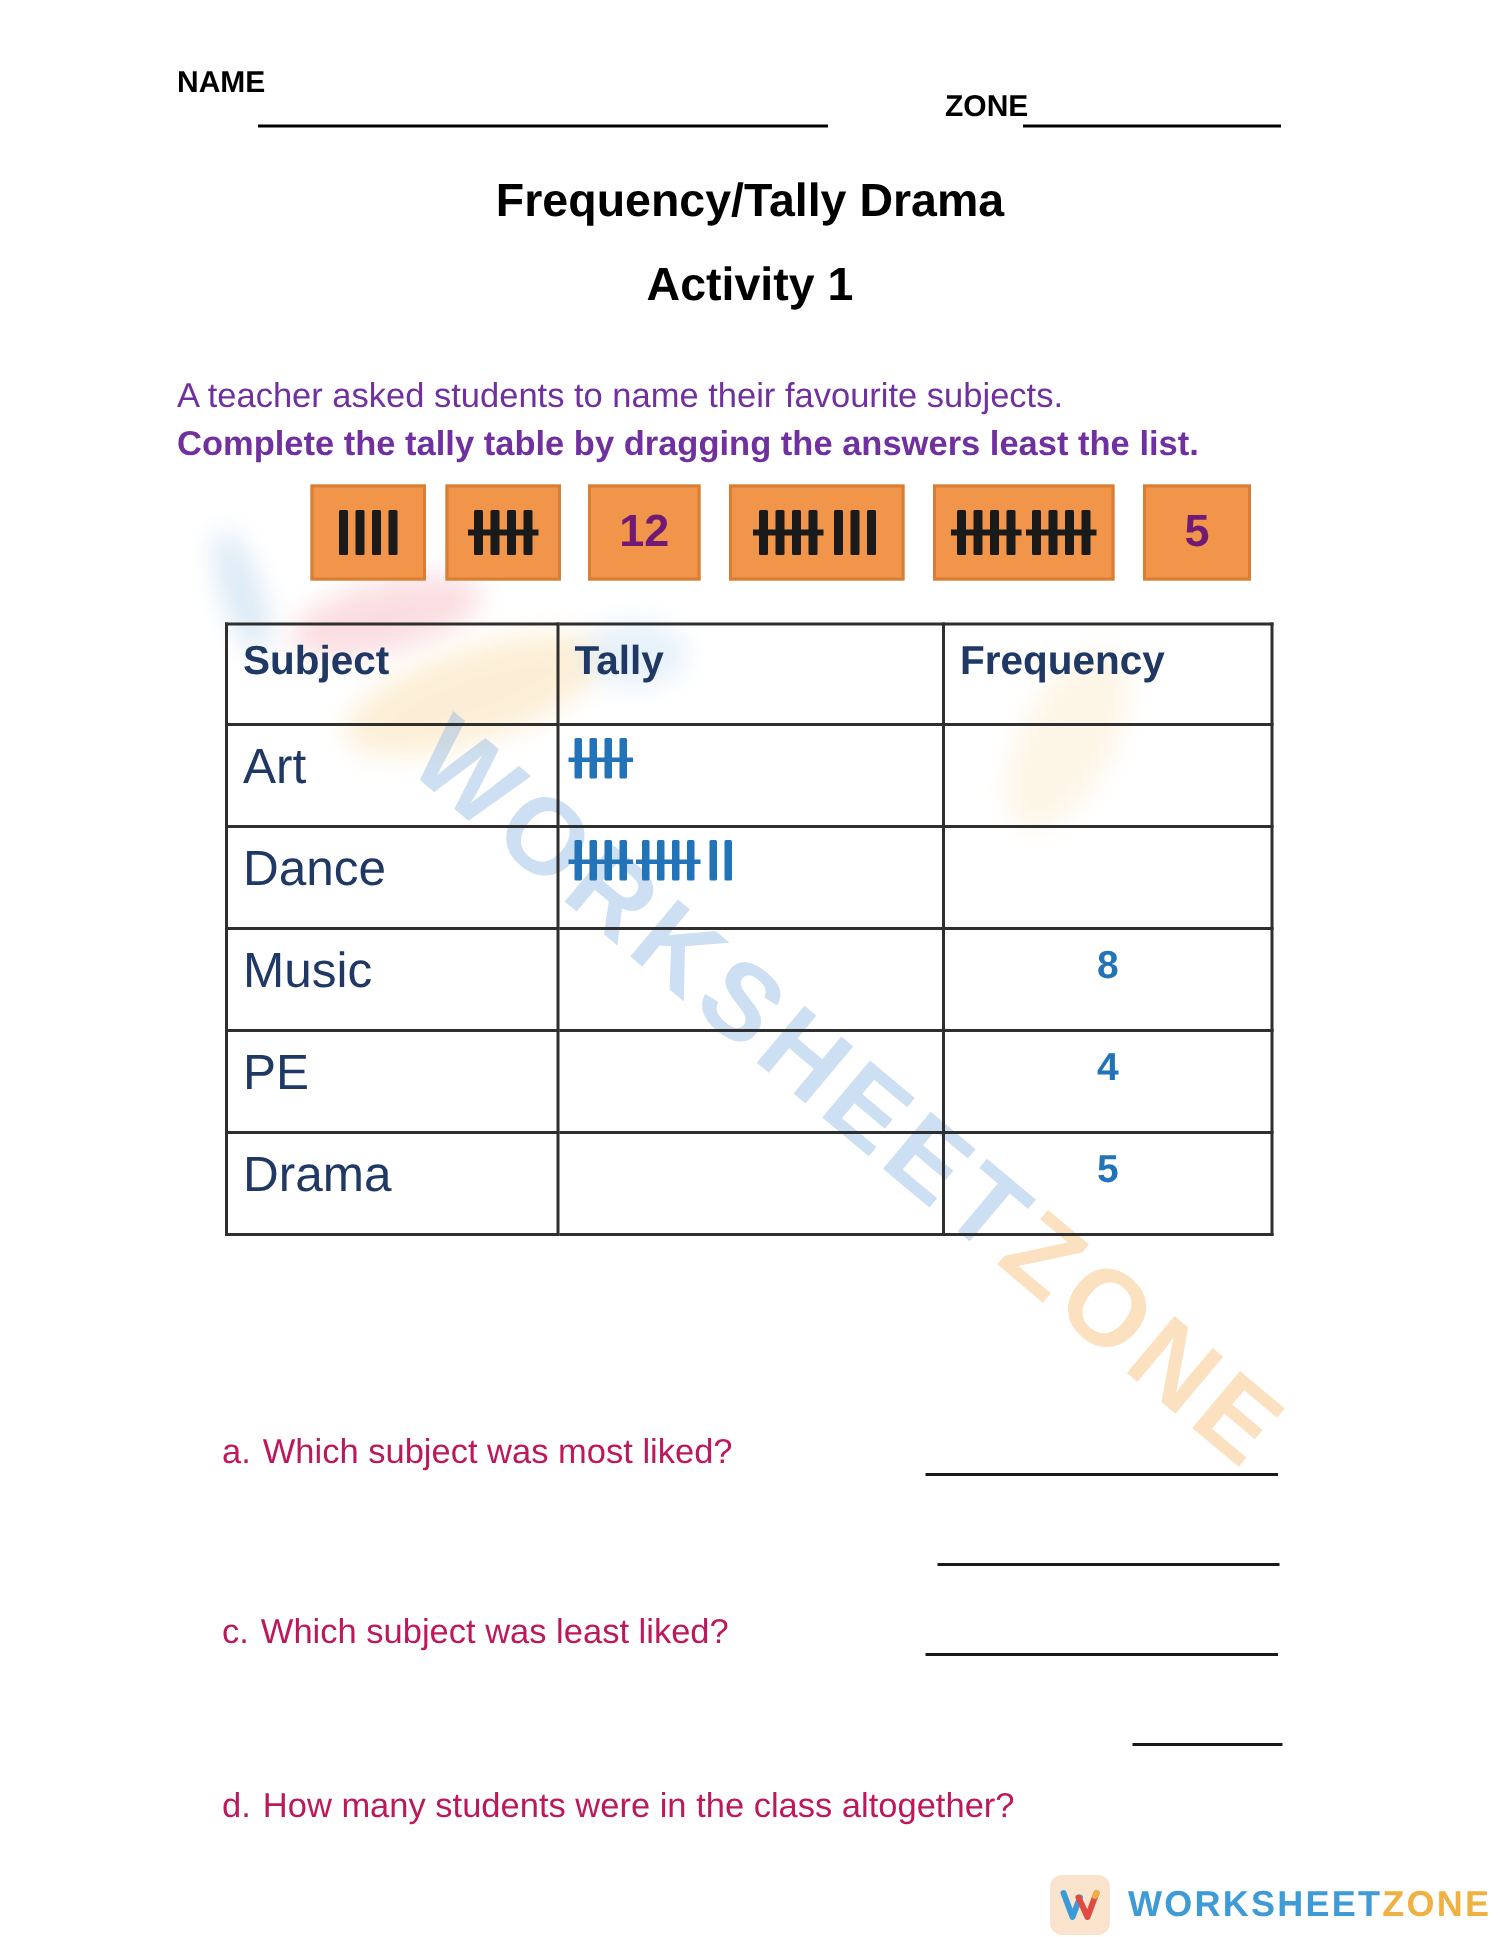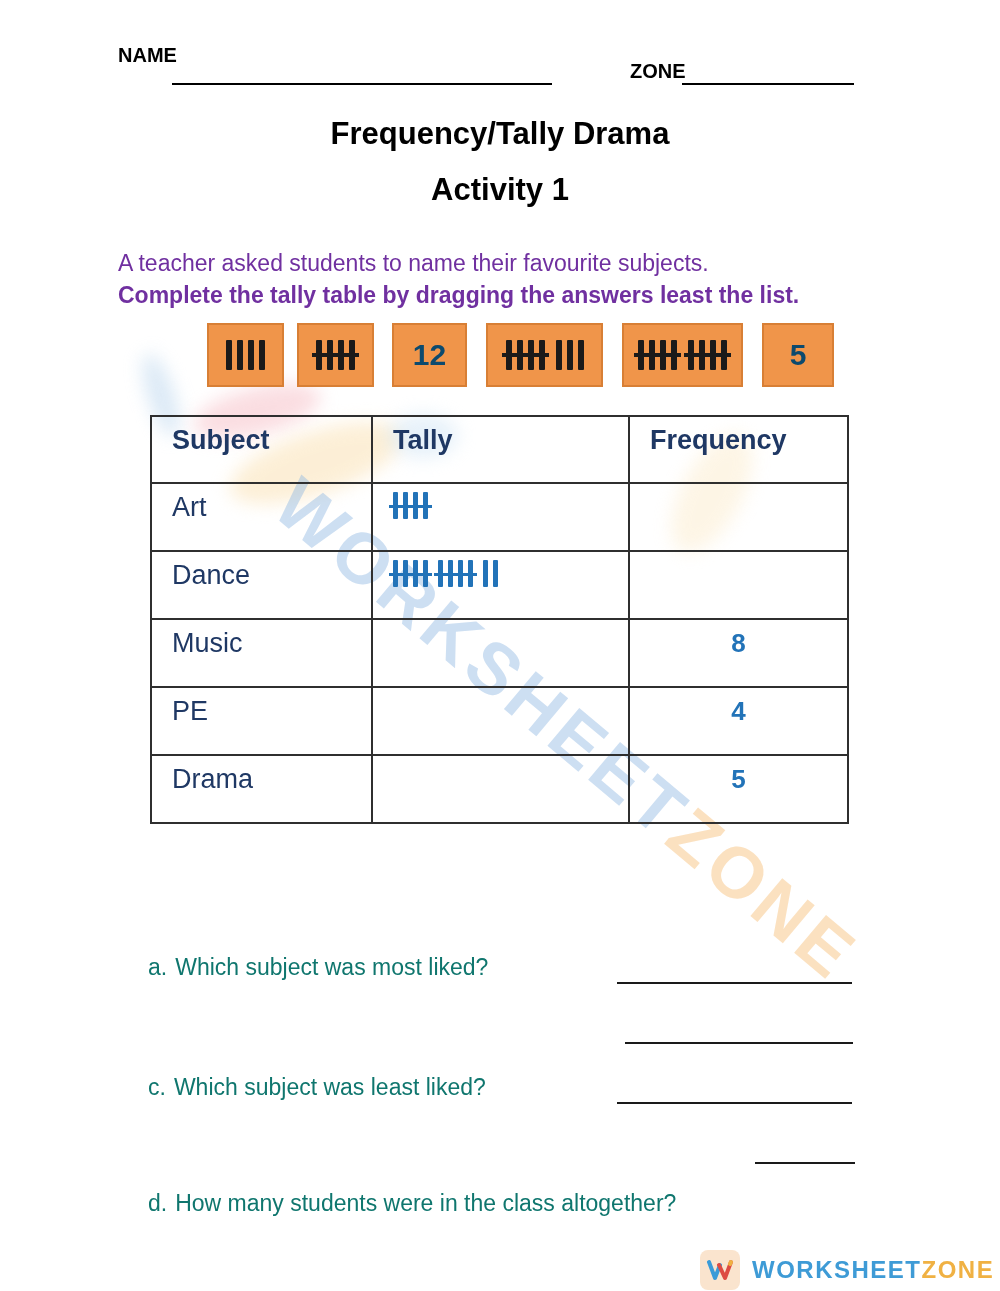--- a/index.html
+++ b/index.html
@@ -48,50 +48,50 @@
     background:#F0954A; border:2px solid #d87f35;
     display:flex; align-items:center; justify-content:center;
     color:#1a1a1a;
   }
   .tile-1 { left:207px; width:77px; }
   .tile-2 { left:297px; width:77px; }
   .tile-3 { left:392px; width:75px; }
   .tile-4 { left:486px; width:117px; }
   .tile-5 { left:622px; width:121px; }
   .tile-6 { left:762px; width:72px; }
-  .tile .num { font-size:30px; font-weight:bold; color:#0c4a6e; }
+  .tile .num { font-size:30px; font-weight:bold; color:#701a75; }
 
   
   .tally { display:inline-flex; gap:11px; align-items:center; color:#1a1a1a; }
   .tgroup { display:inline-flex; gap:5px; position:relative; }
   .tbar { display:inline-block; width:6px; height:30px; background:currentColor; border-radius:1px; font-style:normal; }
   .tgroup.struck::after { content:""; position:absolute; left:-4px; right:-4px; top:50%; height:4px; margin-top:-2px; background:currentColor; }
   .cell-tally .tally { color:#2273B8; gap:10px; }
   .cell-tally .tbar { width:5px; height:27px; }
   .cell-tally .tgroup.struck::after { height:3px; margin-top:-1px; }
 
   
   table.freq-table {
     position:absolute; left:150px; top:415px; width:697px;
     border-collapse:collapse; table-layout:fixed;
   }
   .freq-table col.c-subject { width:221px; }
   .freq-table col.c-tally { width:257px; }
   .freq-table col.c-freq { width:219px; }
   .freq-table th, .freq-table td {
-    border:2px solid #2f2f2f; vertical-align:top; padding:8px 20px;
+    border:2px solid #2f2f2f; vertical-align:top; padding:8px 10px;
     background:transparent;
   }
   .freq-table th { height:67px; text-align:left; font-size:27px; font-weight:bold; color:#1F3864; }
   .freq-table td { height:68px; }
-  .cell-subject { font-size:27px; color:#1F3864; }
+  .cell-subject { font-size:33px; color:#1F3864; }
   .cell-freq { text-align:center; font-size:26px; font-weight:bold; color:#2273B8; }
 
   
-  .question { position:absolute; left:148px; font-size:23px; color:#0f766e;text-align:right; }
+  .question { position:absolute; left:148px; font-size:23px; color:#be185d;text-align:right; }
   .q-a { top:954px; } .q-b { top:1014px; } .q-c { top:1074px; } .q-d { top:1190px; }
   .q-label { display:inline-block; margin-right:8px; }
   .answer-line { position:absolute; border-bottom:2px solid #1a1a1a; height:0; }
   .line-a { left:617px; top:982px; width:235px; }
   .line-b { left:625px; top:1042px; width:228px; }
   .line-c { left:617px; top:1102px; width:235px; }
   .line-d { left:755px; top:1162px; width:100px; }
 
   
   .brand { position:absolute; left:700px; top:1250px; display:flex; align-items:center; }

